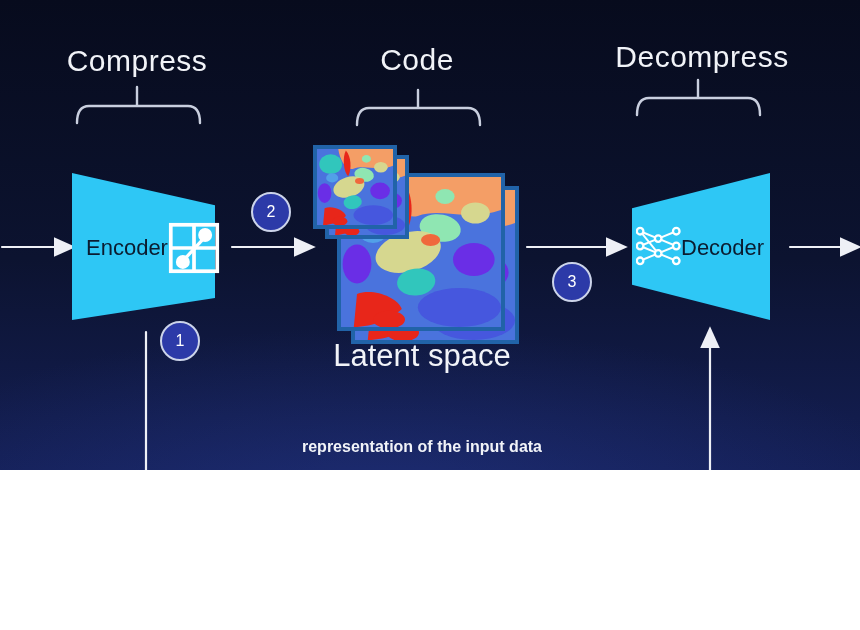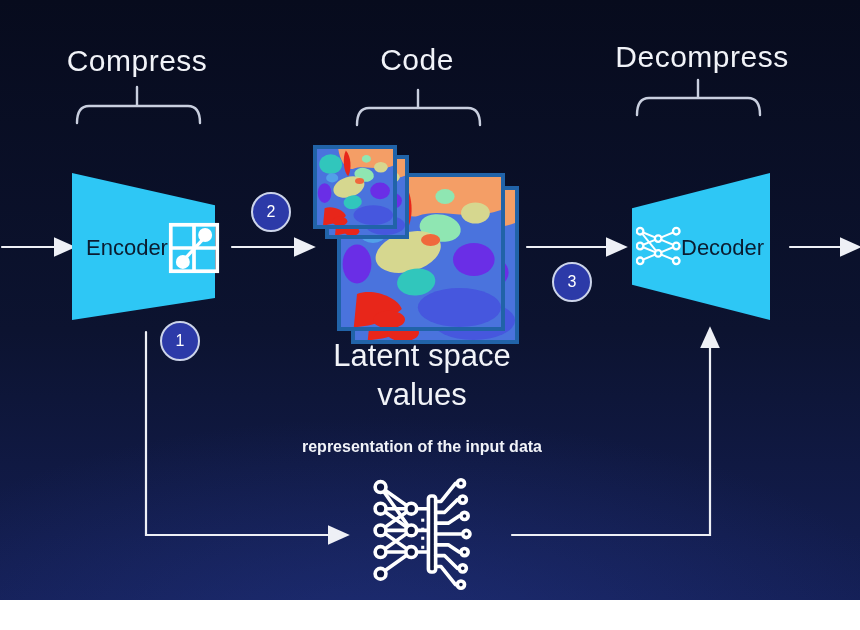--- a/index.html
+++ b/index.html
@@ -1,18 +1,18 @@
 <!DOCTYPE html>
 <html style="--accent_cyan: #2ec7f5; --step_fill: #2c3aa8; --step_border: #ccd4ea; --arrow: #eef0f6; --bracket: #c9cfdf; --text_light: #f1f3f8; --block_text: #0b1c30; --bg_top: #070b1d; --bg_mid: #0c1330; --bg_bottom: #141f55; --image_border: #2163a8; --img_blue: #4a73dd; --img_red: #e8261a; --img_orange: #f49e66; --img_khaki: #d6d78f; --img_mint: #8fe6b2; --img_turquoise: #31c6bc; --img_purple: #6a2ee6; --img_royal: #4657de; --img_coral: #f0683c; --img_lightblue: #52a0e8;"><head>
 <meta charset="utf-8">
 <style>
   html,body{margin:0;padding:0;}
   .canvas{
     position:relative;
-    width:860px;height:600px;
+    width:860px;height:470px;
     overflow:hidden;
     font-family:"Liberation Sans", sans-serif;
     background:
       radial-gradient(90% 55% at 45% 108%, rgba(40,60,150,.45), rgba(40,60,150,0) 70%),
       linear-gradient(180deg, var(--bg_top,#070b1d) 0%, var(--bg_mid,#0c1330) 55%, var(--bg_bottom,#141f55) 100%);
   }
   
   .stage-label{
     position:absolute;
     transform:translateX(-50%);
@@ -200,21 +200,20 @@
         <use href="#blobs"></use>
       </svg>
   </div>
   <div class="latent-img" style="left:313px;top:145px;width:84px;height:84px;">
     <svg viewBox="0 0 100 100" preserveAspectRatio="none">
         <use href="#blobs"></use>
       </svg>
   </div>
 
   <div class="latent-title" style="top:338px;">Latent space</div>
-  <div class="latent-title" style="top:377px;">values</div>
   <div class="latent-sub" style="top:438px;">representation of the input data</div>
 
   <div class="icon-box" style="left:368px;top:478px;width:110px;height:112px;">
     <svg viewBox="0 0 120 124" width="110" height="112">
       <g stroke="#ffffff" stroke-width="4" fill="none" stroke-linecap="round">
         <line x1="13" y1="10" x2="47" y2="34"></line>
           <line x1="13" y1="34" x2="47" y2="34"></line>
         <line x1="13" y1="34" x2="47" y2="58"></line>
           <line x1="13" y1="58" x2="47" y2="58"></line>
         <line x1="13" y1="58" x2="47" y2="34"></line>

